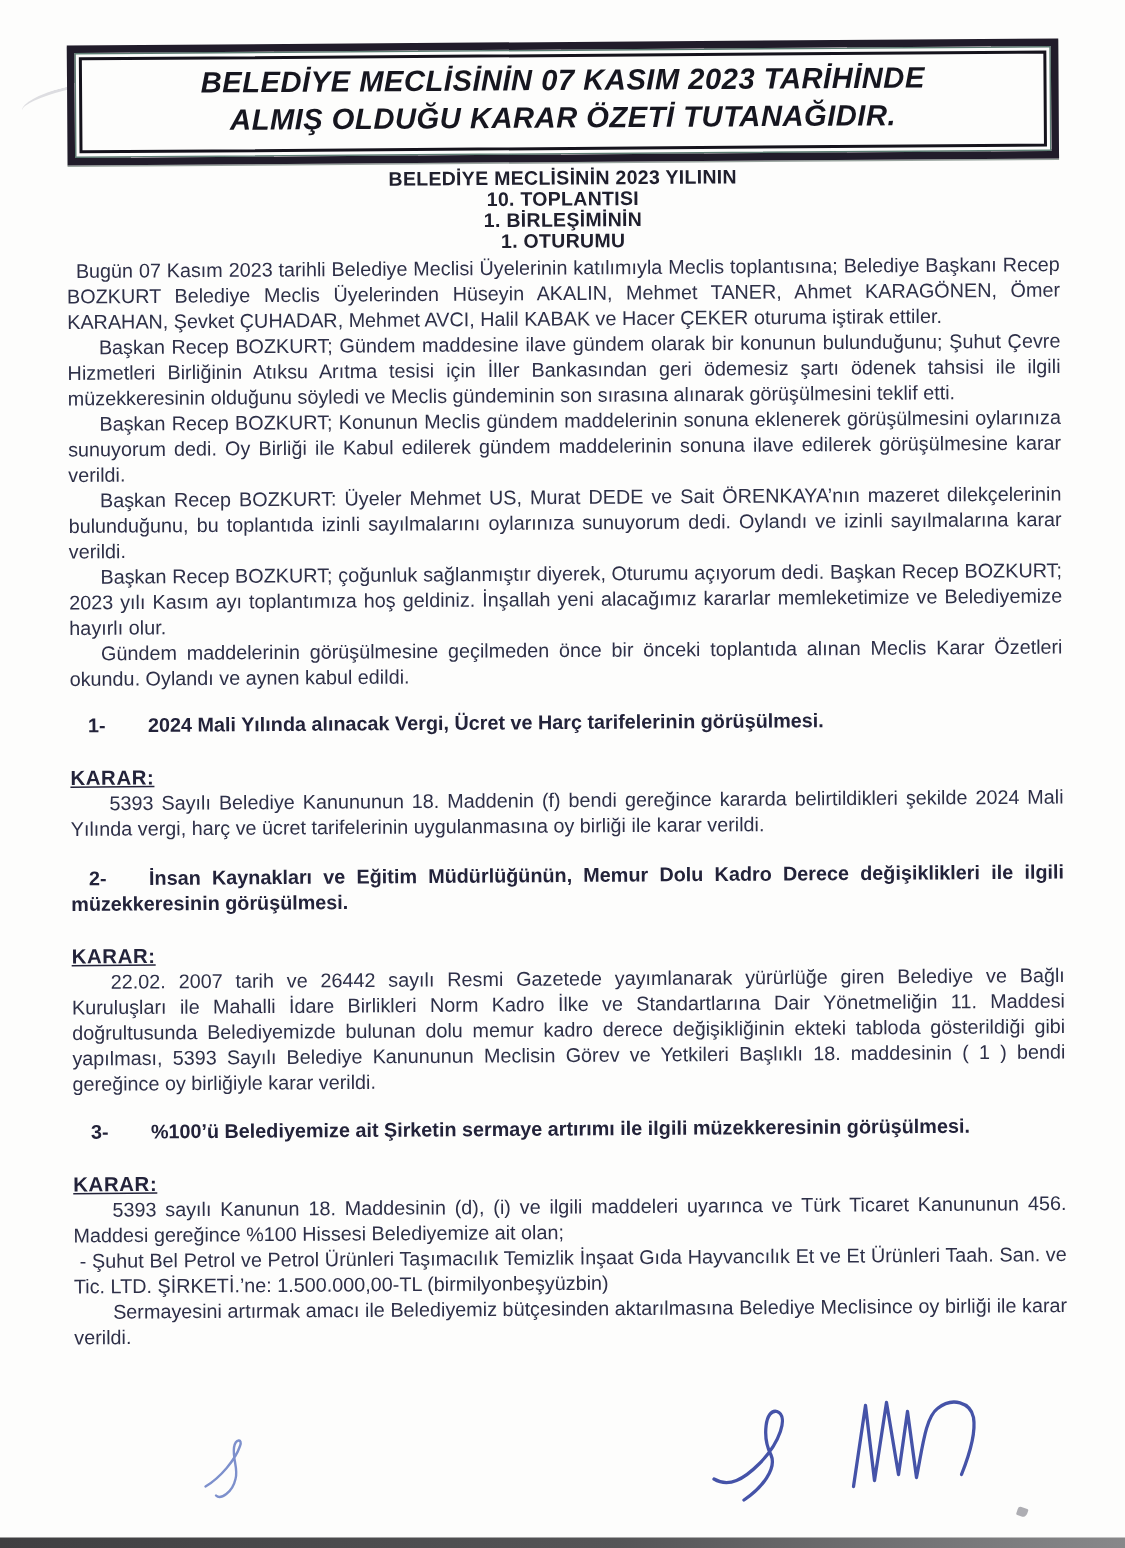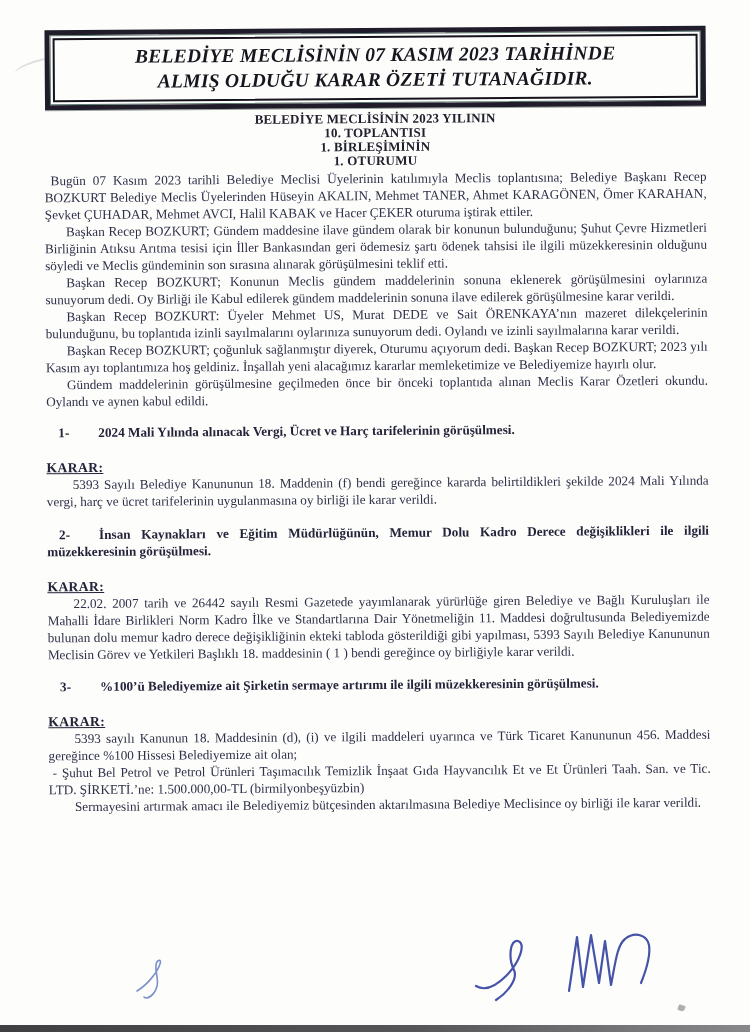--- a/index.html
+++ b/index.html
@@ -6,21 +6,21 @@
     margin: 0;
     padding: 0;
     background: #ffffff;
   }
   .page {
     position: relative;
     width: 750px;
     height: 1032px;
     background: #fdfdfc;
     overflow: hidden;
-    font-family: Liberation Serif, serif;
+    font-family: Liberation Sans, sans-serif;
   }
   .tilt {
     position: absolute;
     left: 0; top: 0;
     width: 750px;
     transform: rotate(-0.4deg);
     transform-origin: 375px 100px;
   }
   
   .smudge { position: absolute; border-radius: 50%; pointer-events: none; }

